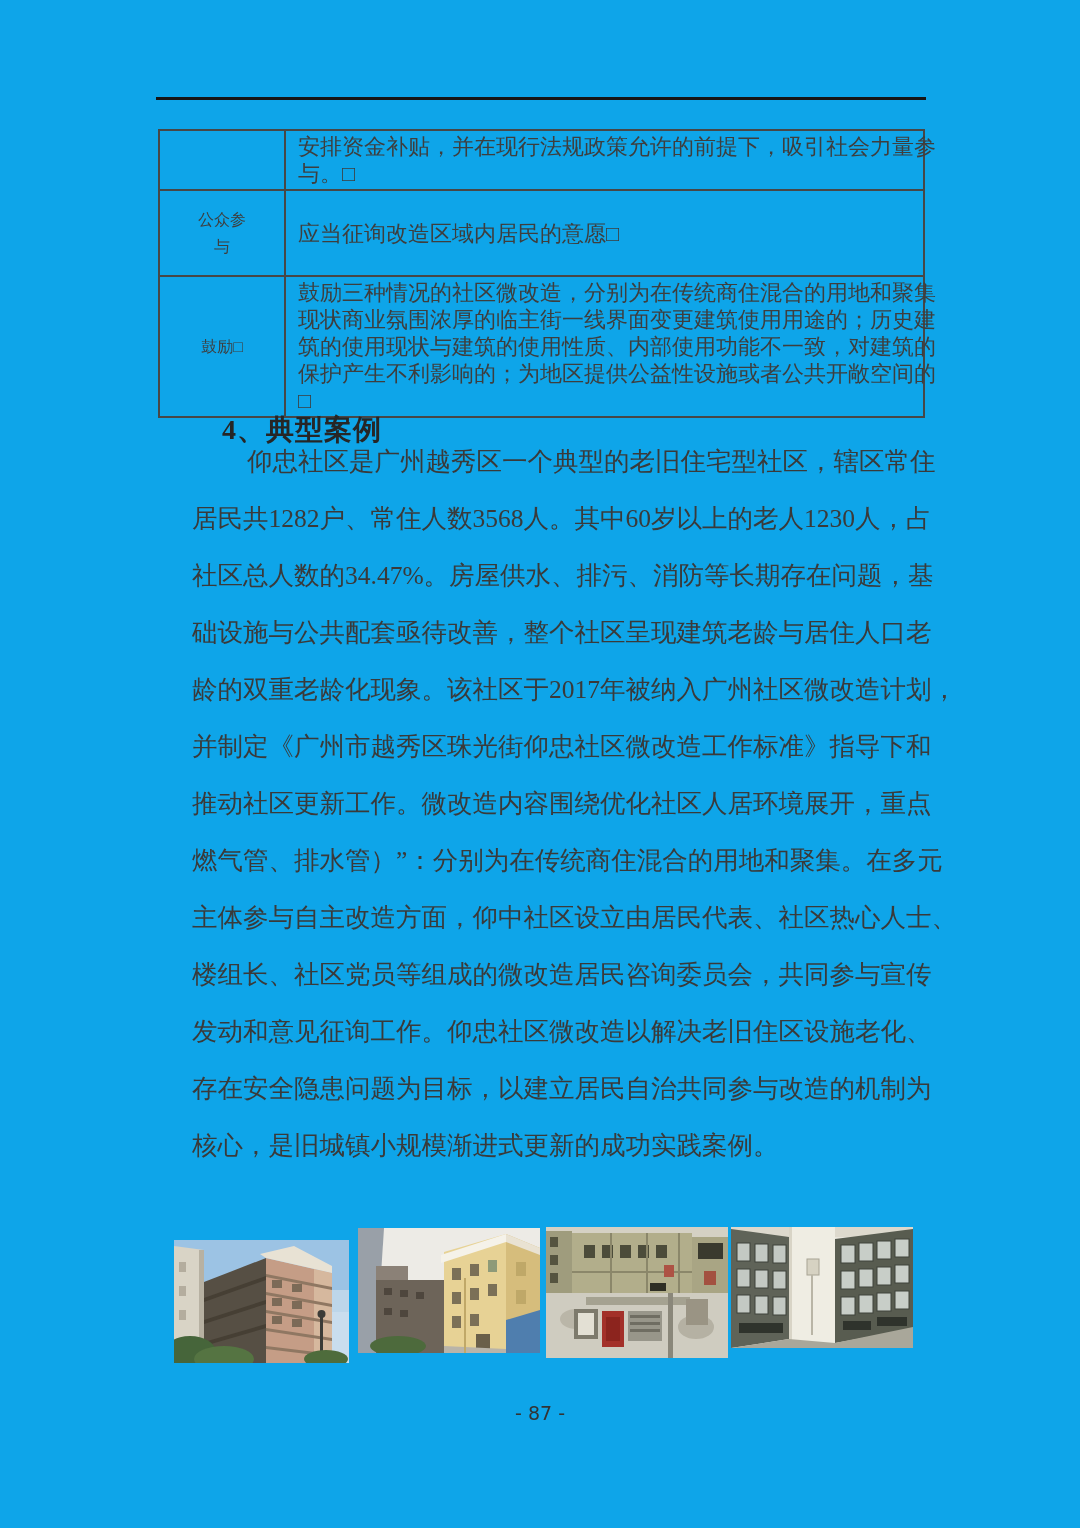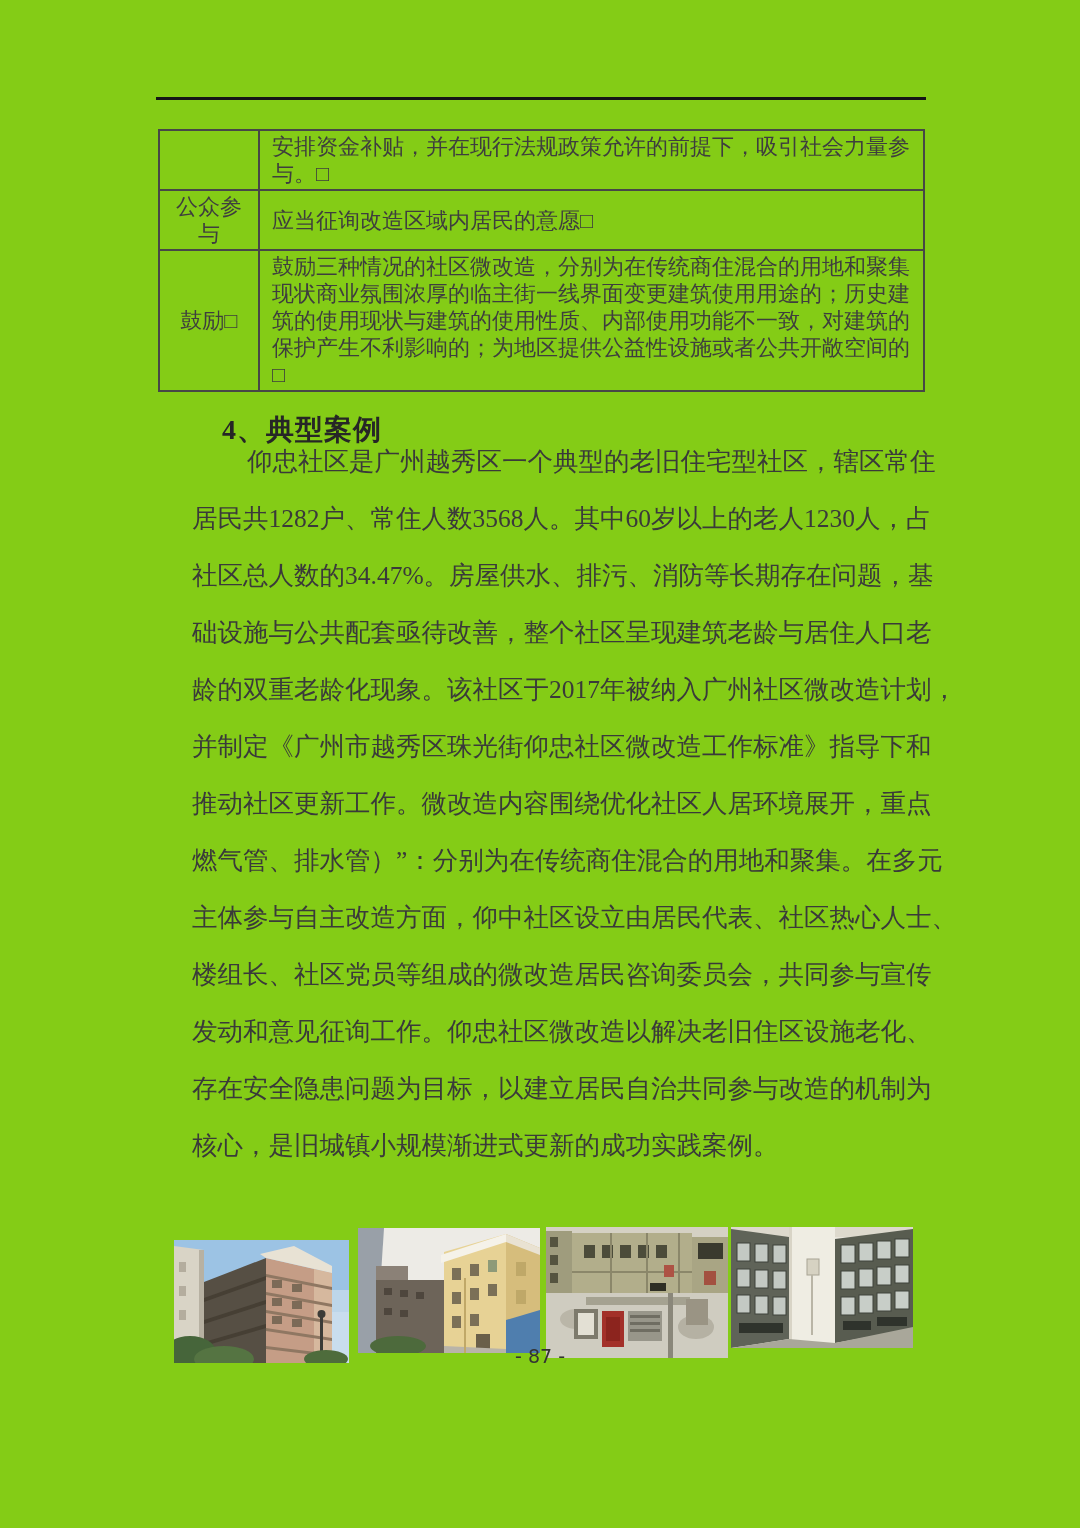--- a/index.html
+++ b/index.html
@@ -1,32 +1,32 @@
 <!DOCTYPE html>
 <html><head>
 <meta charset="utf-8">
 <style>
   html,body { margin:0; padding:0; background:#ffffff; }
   .page {
     position:relative; width:1080px; height:1528px; margin:0 auto;
-    background:#84cc16; overflow:hidden;
+    background:#0ea5e9; overflow:hidden;
     font-family:"Liberation Serif","DejaVu Serif",serif;
     color:#3b3b3b;
   }
   .head-rule { position:absolute; left:156px; top:97px; width:770px; height:3px; background:#161616; }
 
   
   .doc-table {
     position:absolute; left:158px; top:129px; width:767px;
     border-collapse:collapse; table-layout:fixed;
   }
   .doc-table td { border:2px solid #474747; vertical-align:middle; }
   .col-head {
-    width:94px; text-align:center; padding:2px;
-    font-size:22px; line-height:27px; color:#3e3e3e;
+    width:94px; text-align:center; padding:15px;
+    font-size:16px; line-height:27px; color:#3e3e3e;
   }
   .col-body { padding:2px 6px 2px 12px; font-size:22px; line-height:27px; color:#3e3e3e; }
   .cell-line { white-space:nowrap; }
 
   
   .sec-heading {
     position:absolute; left:222px; top:414px;
     font-size:28px; line-height:32px; font-weight:bold; color:#262626; letter-spacing:1px;
   }
   .para { position:absolute; left:160px; top:433px; width:778px; font-size:25.5px; color:#3a3a3a;margin-left:32px; }
@@ -36,21 +36,21 @@
   
   .photos { position:absolute; left:174px; top:1227px; display:flex; align-items:flex-start; }
   .photo { margin:0; padding:0; line-height:0; }
   .photo svg { display:block; }
   .photo-1 { margin-top:13px; margin-right:9px; }
   .photo-2 { margin-top:1px;  margin-right:6px; }
   .photo-3 { margin-top:0;    margin-right:3px; }
   .photo-4 { margin-top:0; }
 
   .page-num {
-    position:absolute; left:0; top:1345px; width:100%; text-align:center;
+    position:absolute; left:0; top:1402px; width:100%; text-align:center;
     font-size:19px; color:#333333; font-family:"DejaVu Sans","Liberation Sans",sans-serif;
   }
 </style>
 </head>
 <body>
 
 <div class="page">
 
   <div class="head-rule"></div>
 

